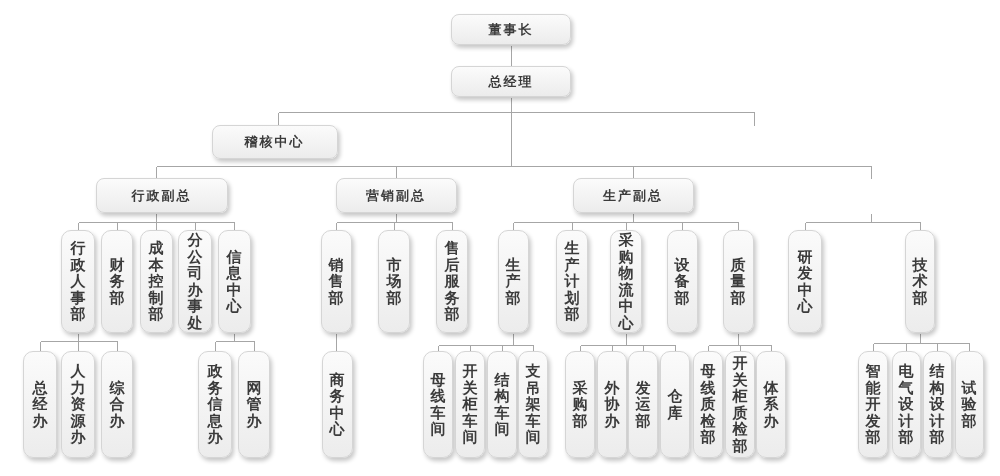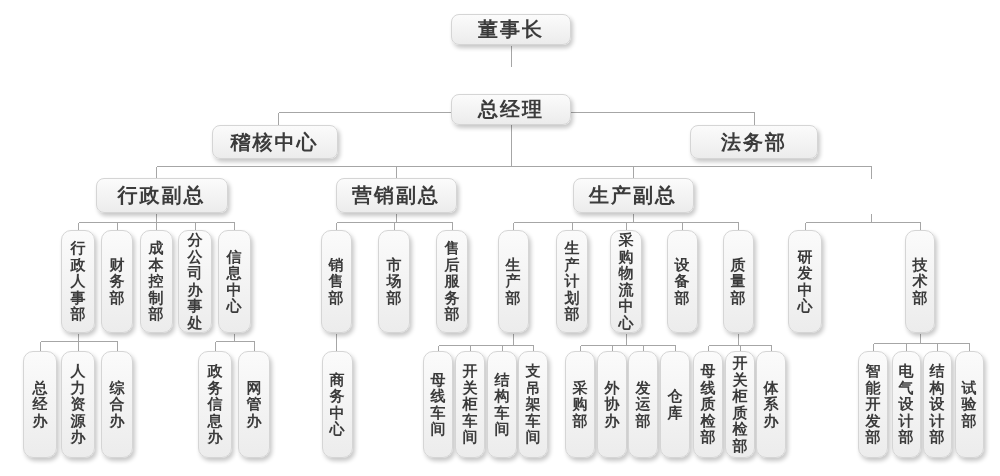--- a/index.html
+++ b/index.html
@@ -17,36 +17,35 @@
     display:flex;
     align-items:center;
     justify-content:center;
     background:linear-gradient(180deg,var(--box-top),var(--box-bottom));
     border:1px solid var(--box-border);
     box-shadow:2px 3px 4px rgba(0,0,0,0.22);
     color:var(--box-text);
     font-weight:bold;
     z-index:2;
   }
-  .node.h{font-size:20px;letter-spacing:2px;border-radius:8px;}
+  .node.h{font-size:13px;letter-spacing:2px;border-radius:8px;}
   .node.v{flex-direction:column;border-radius:10px;}
   .vchar{font-size:15px;line-height:16.5px;display:block;}
 </style>
 </head>
 <body>
 
 <div id="stage" style="background: rgb(255, 255, 255);">
   <svg id="connector-svg" xmlns="http://www.w3.org/2000/svg" width="1000" height="476">
     <path id="connector-path" fill="none" stroke-width="1" shape-rendering="crispEdges" transform="translate(0.5,0.5)" d="M511,45V66M511,97V112M278,112H754M278,112V125M754,112V125M511,97V166M156,166H871M156,166V178M396,166V178M633,166V178M871,166V178M156,213V222M78,222H234M78,222V230M117,222V230M156,222V230M195,222V230M234,222V230M396,213V222M336,222H452M336,222V230M394,222V230M452,222V230M633,213V222M513,222H738M513,222V230M572,222V230M626,222V230M682,222V230M738,222V230M871,213V222M805,222H920M805,222V230M920,222V230M78,333V341M40,341H117M40,341V351M78,341V351M117,341V351M234,333V341M215,341H254M215,341V351M254,341V351M336,333V351M513,333V345M438,345H533M438,345V351M470,345V351M502,345V351M533,345V351M626,333V345M580,345H675M580,345V351M612,345V351M643,345V351M675,345V351M738,333V345M708,345H771M708,345V351M740,345V351M771,345V351M920,333V343M873,343H969M873,343V351M906,343V351M937,343V351M969,343V351" stroke="#a6a6a6"></path>
   </svg>
 
 <div class="node h" style="left: 451px; top: 14px; width: 120px; height: 31px;">董事长</div>
-    <div class="node h" style="left: 451px; top: 66px; width: 120px; height: 31px; margin-top: 28px;">总经理</div>
+    <div class="node h" style="left: 451px; top: 66px; width: 120px; height: 31px;">总经理</div>
     <div class="node h" style="left: 211.5px; top: 125px; width: 126px; height: 34px;">稽核中心</div>
-    <div class="node h" style="left: 690px; top: 125px; width: 128px; height: 34px;">法务部</div>
     <div class="node h" style="left: 95.5px; top: 178px; width: 132px; height: 35px;">行政副总</div>
     <div class="node h" style="left: 572.5px; top: 178px; width: 121px; height: 35px;">生产副总</div>
     <div class="node h" style="left: 335.5px; top: 178px; width: 121px; height: 35px;">营销副总</div>
     <div class="node v" style="left: 61px; top: 230px; width: 34px; height: 103px;">
       <span class="vchar">行</span>
       <span class="vchar">政</span>
       <span class="vchar">人</span>
       <span class="vchar">事</span>
       <span class="vchar">部</span>
     </div>

